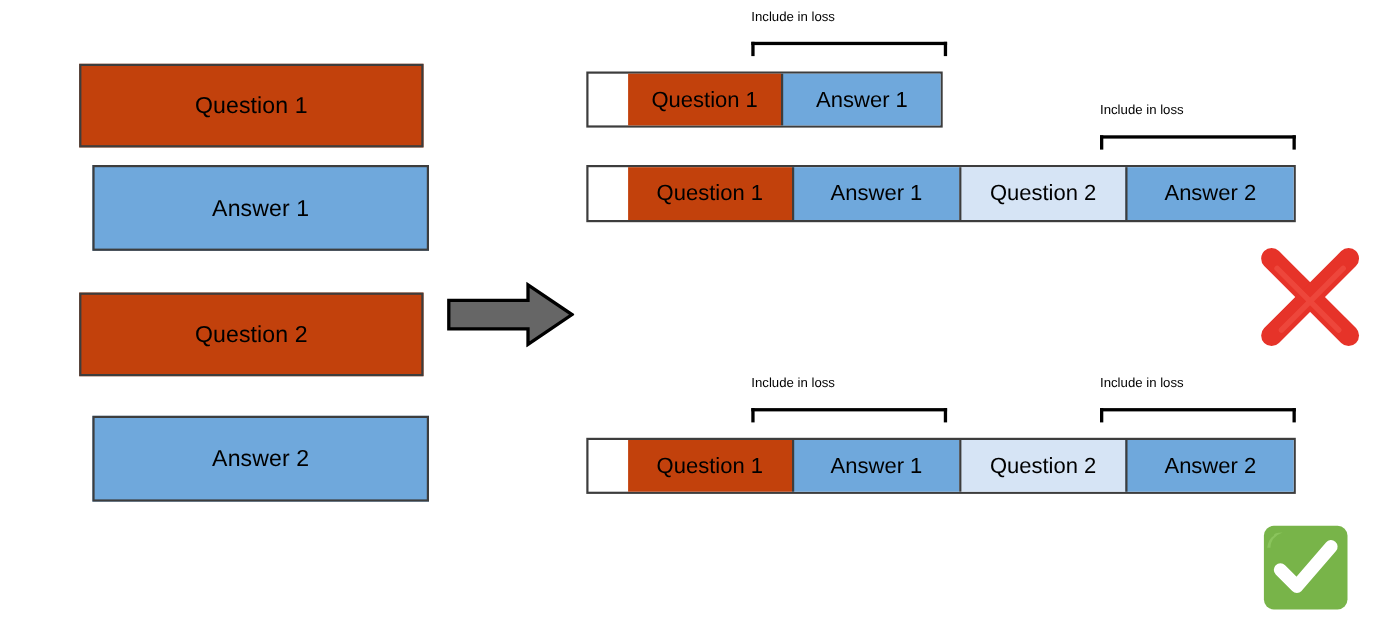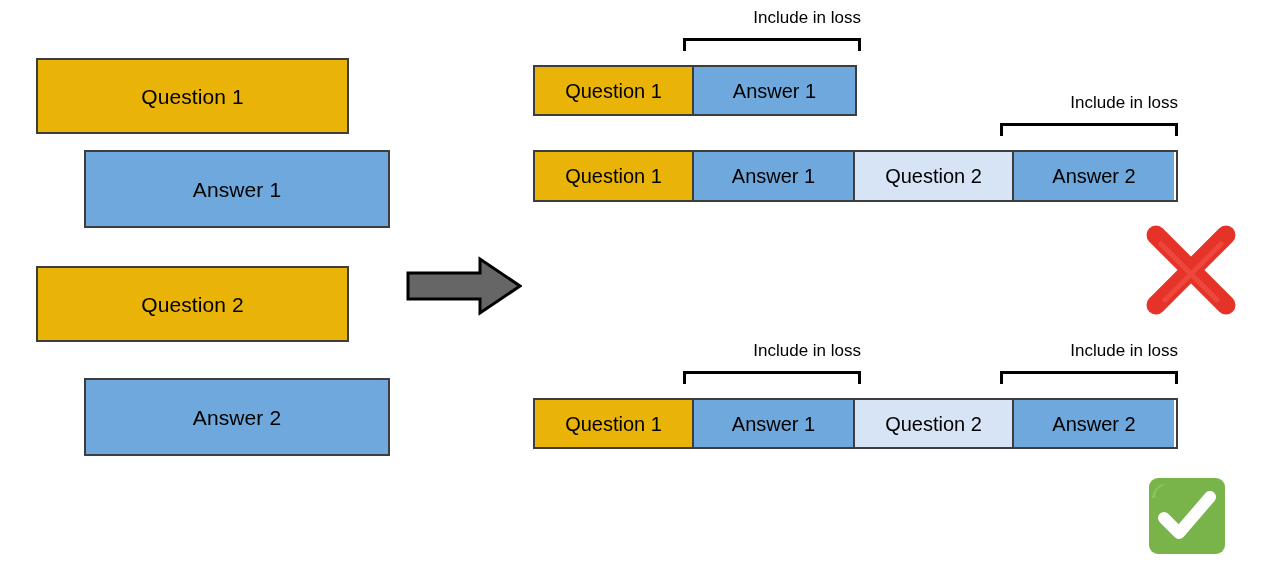--- a/index.html
+++ b/index.html
@@ -26,21 +26,21 @@
     border: 2px solid #3d3d3d;
     display: flex;
     align-items: center;
     justify-content: center;
     color: #000000;
     font-size: 21px;
     line-height: 1;
     letter-spacing: 0.1px;
     white-space: nowrap;
   }
-  .fill-light   { background: #eab308; }
+  .fill-light   { background: #c2410c; margin-left: 36px; }
   .fill-light2  { background: #d6e4f5; }
   .fill-dark    { background: #6fa8dc; text-align: right; }
 
   
   .stack-q { left: 36px;  width: 313px; height: 76px; }
   .stack-a { left: 84px;  width: 306px; height: 78px; }
 
   
   .seq {
     position: absolute;
@@ -64,23 +64,23 @@
   .bracket {
     position: absolute;
     box-sizing: border-box;
     border-top: 3px solid #000000;
     border-left: 3px solid #000000;
     border-right: 3px solid #000000;
     height: 13px;
   }
   .bracket-label {
     position: absolute;
-    font-size: 17px;
+    font-size: 12px;
     color: #000000;
-    text-align: right;
+    text-align: left;
     white-space: nowrap;
     line-height: 1;
   }
 
   
   .arrow {
     position: absolute;
   }
 
   

